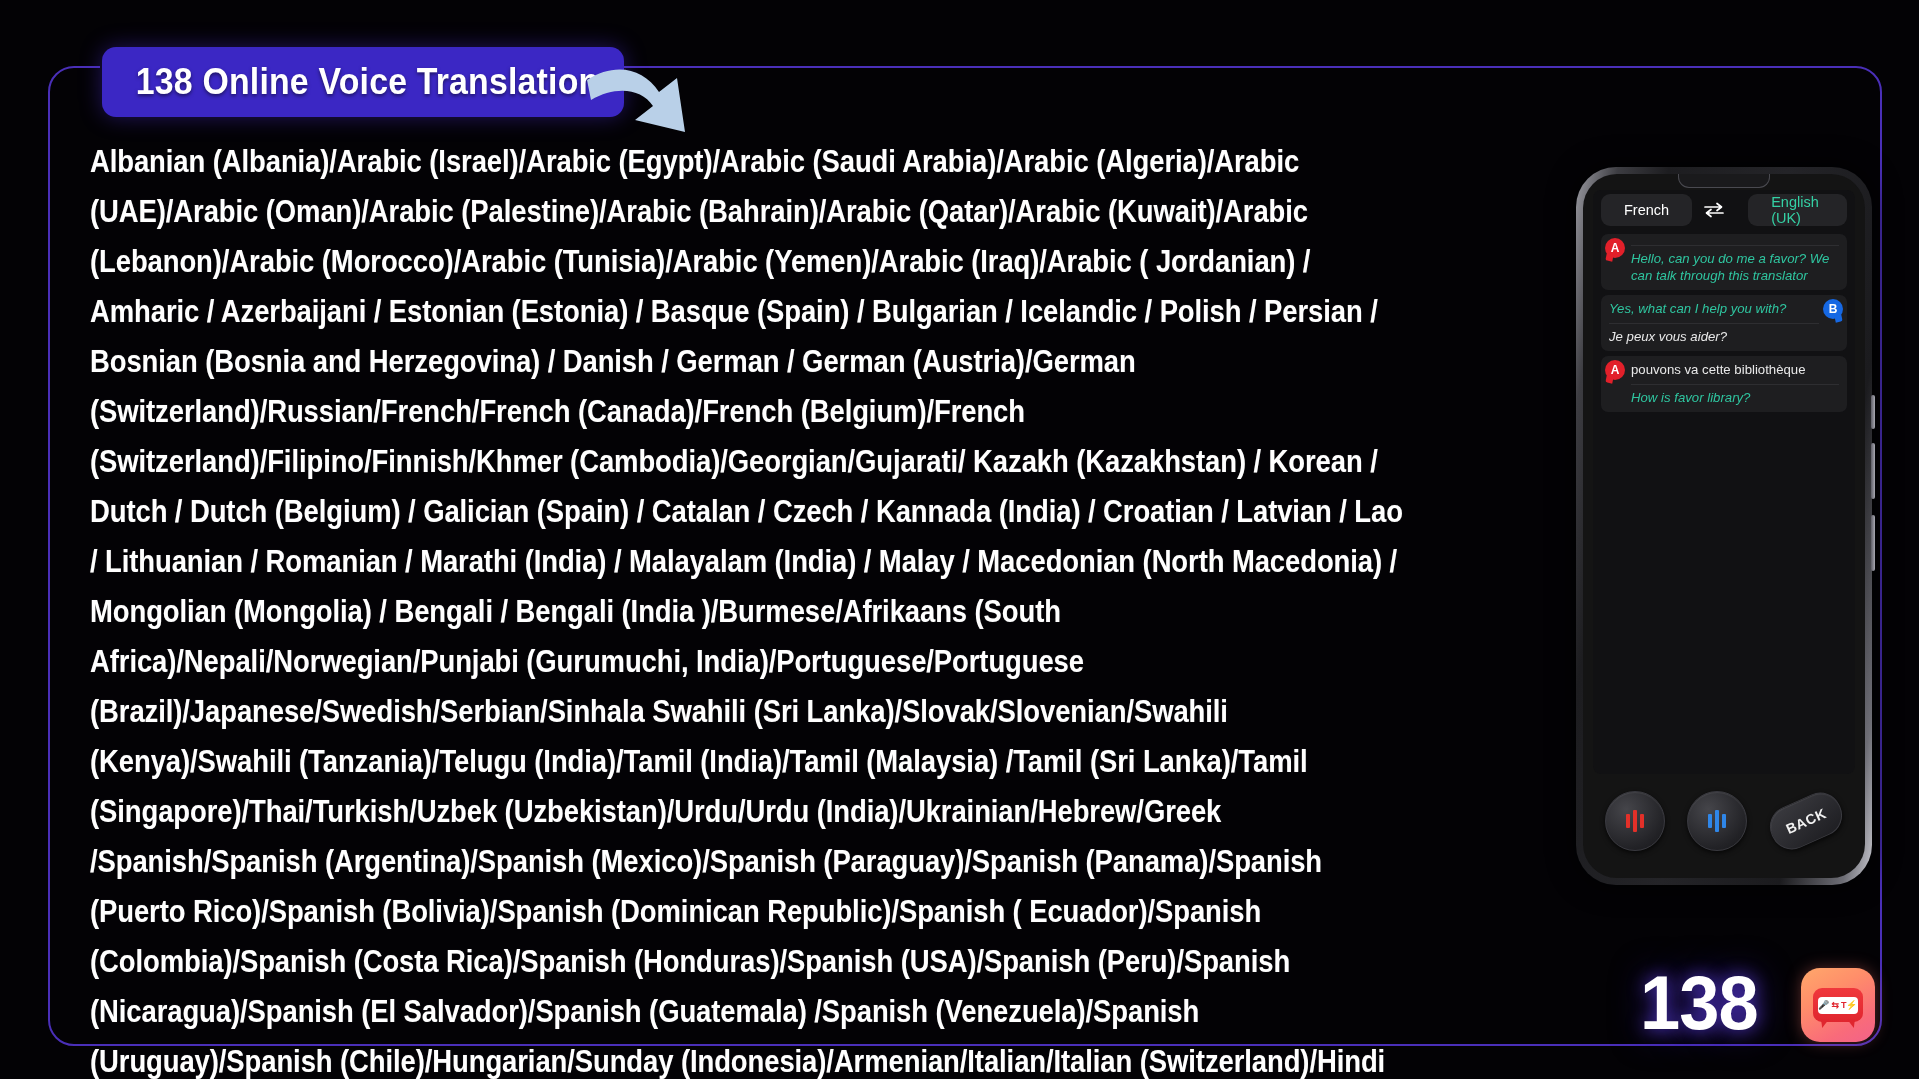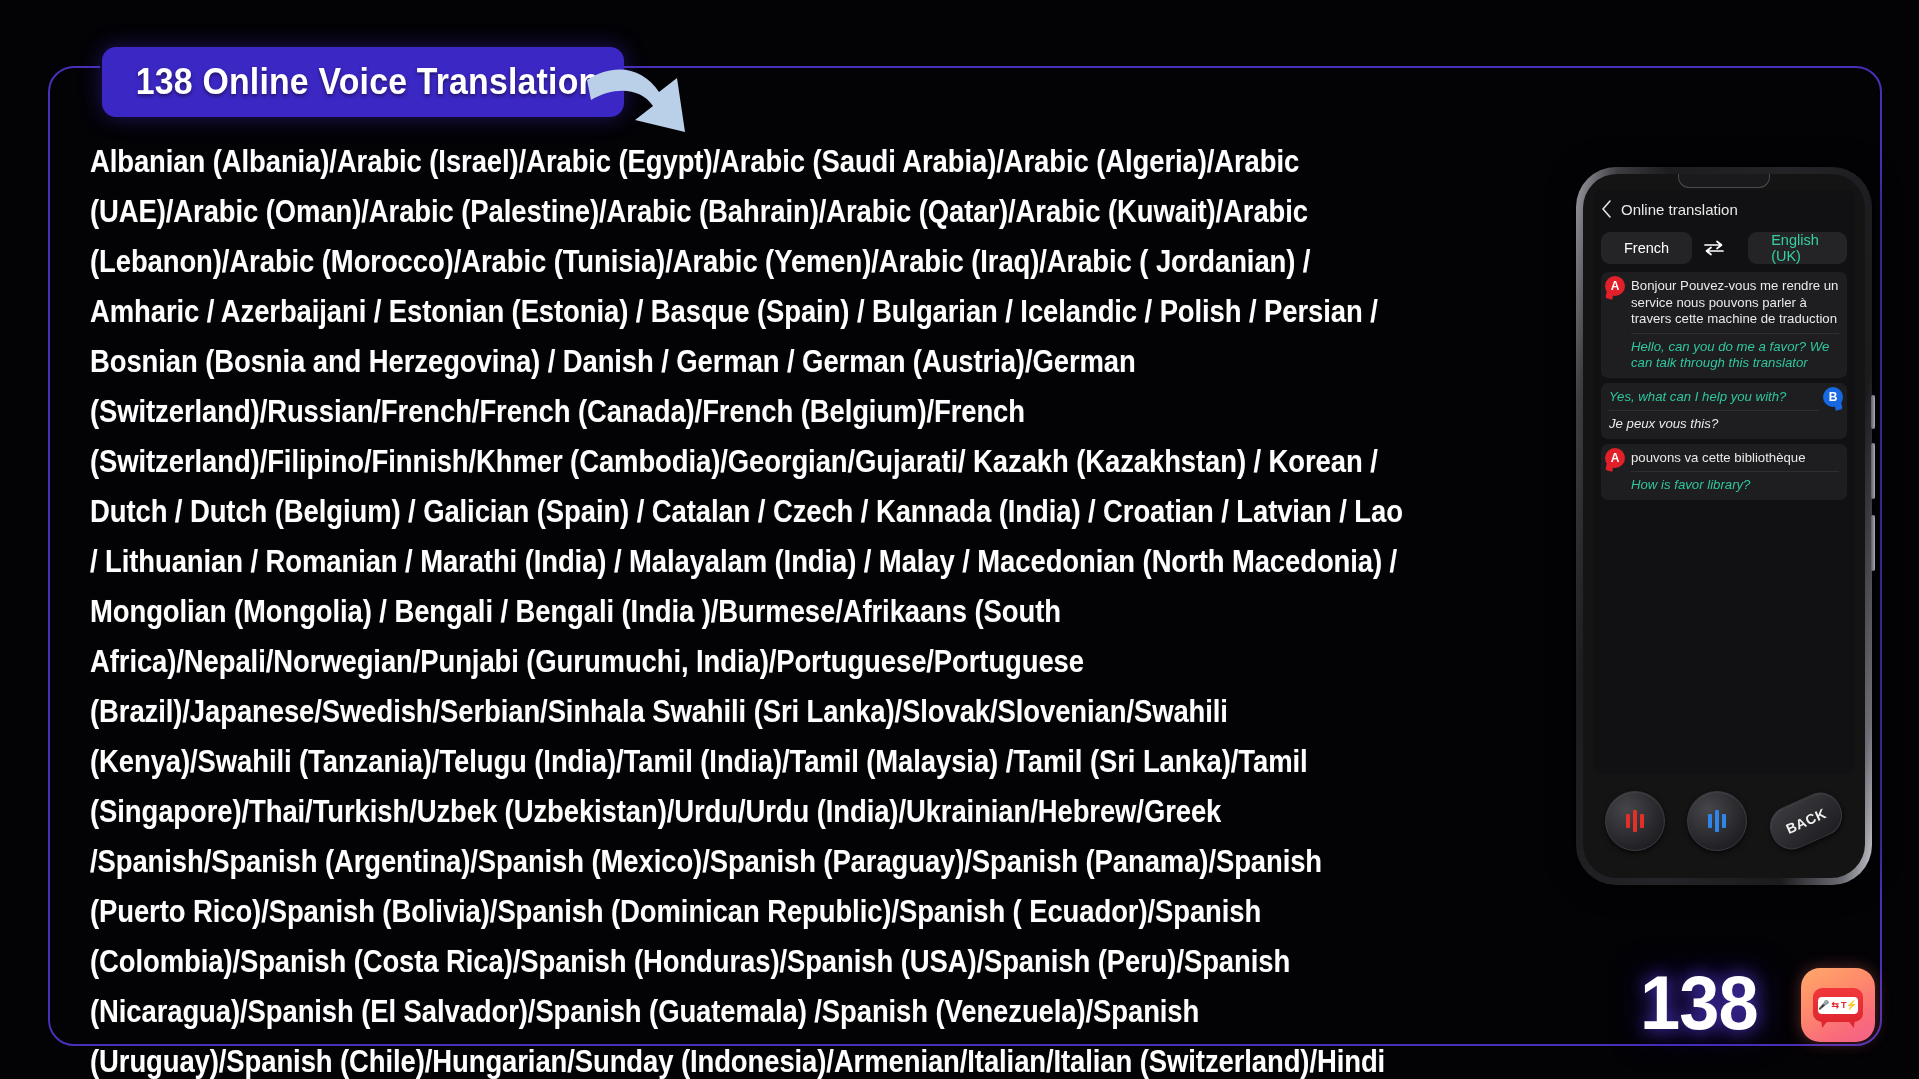--- a/index.html
+++ b/index.html
@@ -415,52 +415,45 @@
 
   <div class="lang-list">Albanian (Albania)/Arabic (Israel)/Arabic (Egypt)/Arabic (Saudi Arabia)/Arabic (Algeria)/Arabic (UAE)/Arabic (Oman)/Arabic (Palestine)/Arabic (Bahrain)/Arabic (Qatar)/Arabic (Kuwait)/Arabic (Lebanon)/Arabic (Morocco)/Arabic (Tunisia)/Arabic (Yemen)/Arabic (Iraq)/Arabic ( Jordanian) / Amharic / Azerbaijani / Estonian (Estonia) / Basque (Spain) / Bulgarian / Icelandic / Polish / Persian / Bosnian (Bosnia and Herzegovina) / Danish / German / German (Austria)/German (Switzerland)/Russian/French/French (Canada)/French (Belgium)/French (Switzerland)/Filipino/Finnish/Khmer (Cambodia)/Georgian/Gujarati/ Kazakh (Kazakhstan) / Korean / Dutch / Dutch (Belgium) / Galician (Spain) / Catalan / Czech / Kannada (India) / Croatian / Latvian / Lao / Lithuanian / Romanian / Marathi (India) / Malayalam (India) / Malay / Macedonian (North Macedonia) / Mongolian (Mongolia) / Bengali / Bengali (India )/Burmese/Afrikaans (South Africa)/Nepali/Norwegian/Punjabi (Gurumuchi, India)/Portuguese/Portuguese (Brazil)/Japanese/Swedish/Serbian/Sinhala Swahili (Sri Lanka)/Slovak/Slovenian/Swahili (Kenya)/Swahili (Tanzania)/Telugu (India)/Tamil (India)/Tamil (Malaysia) /Tamil (Sri Lanka)/Tamil (Singapore)/Thai/Turkish/Uzbek (Uzbekistan)/Urdu/Urdu (India)/Ukrainian/Hebrew/Greek /Spanish/Spanish (Argentina)/Spanish (Mexico)/Spanish (Paraguay)/Spanish (Panama)/Spanish (Puerto Rico)/Spanish (Bolivia)/Spanish (Dominican Republic)/Spanish ( Ecuador)/Spanish (Colombia)/Spanish (Costa Rica)/Spanish (Honduras)/Spanish (USA)/Spanish (Peru)/Spanish (Nicaragua)/Spanish (El Salvador)/Spanish (Guatemala) /Spanish (Venezuela)/Spanish (Uruguay)/Spanish (Chile)/Hungarian/Sunday (Indonesia)/Armenian/Italian/Italian (Switzerland)/Hindi (India)/Indonesian/ English (Ireland) / English (Australia) / English (Canada) / English (USA) / English (India) / English (UK) / English (Pakistan) / English (Philippines) / English (Ghana) / English (Kenya) / English (South Africa) / English (Nigeria) / English (Tanzania) / English (Hong Kong) / English (Singapore) / English (New Zealand) / Cantonese / Vietnamese / Javanese (Indonesia) / Chinese (Traditional) / Chinese (Simplified) /Zulu</div>
 
   <div class="phone">
     <div class="phone-body">
       <div class="phone-inner">
         <div class="phone-notch"></div>
 
         <div class="screen">
 
-          <div class="app-header">
-            <svg class="back-chevron" viewBox="0 0 11 18">
-              <path d="M9 1 L2 9 L9 17" stroke="#e0e0e0" stroke-width="1.6" fill="none" stroke-linecap="round" stroke-linejoin="round"></path>
-            </svg>
-            <div class="app-title">Online translation</div>
-          </div>
 
           <div class="lang-bar">
             <div class="lang-pill src">French</div>
             <div class="swap-icon">
               <svg viewBox="0 0 24 16" width="24" height="16">
                 <path d="M3 5 H19 M15 1.5 L19.5 5 L15 8.5" stroke="#ffffff" stroke-width="1.7" fill="none" stroke-linecap="round" stroke-linejoin="round"></path>
                 <path d="M21 11 H5 M9 7.5 L4.5 11 L9 14.5" stroke="#ffffff" stroke-width="1.7" fill="none" stroke-linecap="round" stroke-linejoin="round"></path>
               </svg>
             </div>
             <div class="lang-pill dst">English (UK)</div>
           </div>
 
           <div class="chat">
 
             <div class="msg-block with-a">
               <div class="badge-a">A</div>
-              <div class="msg-row-orig">Bonjour Pouvez-vous me rendre un service nous pouvons parler à travers cette machine de traduction</div>
               <div class="msg-sep"></div>
               <div class="msg-row-trans">Hello, can you do me a favor? We can talk through this translator</div>
             </div>
 
             <div class="msg-block right-aligned">
               <div class="badge-b">B</div>
               <div class="msg-row-trans">Yes, what can I help you with?</div>
               <div class="msg-sep"></div>
-              <div class="msg-row-trans plainwhite">Je peux vous this?</div>
+              <div class="msg-row-trans plainwhite">Je peux vous aider?</div>
             </div>
 
             <div class="msg-block with-a">
               <div class="badge-a">A</div>
               <div class="msg-row-orig">pouvons va cette bibliothèque</div>
               <div class="msg-sep"></div>
               <div class="msg-row-trans">How is favor library?</div>
             </div>
 
           </div>

